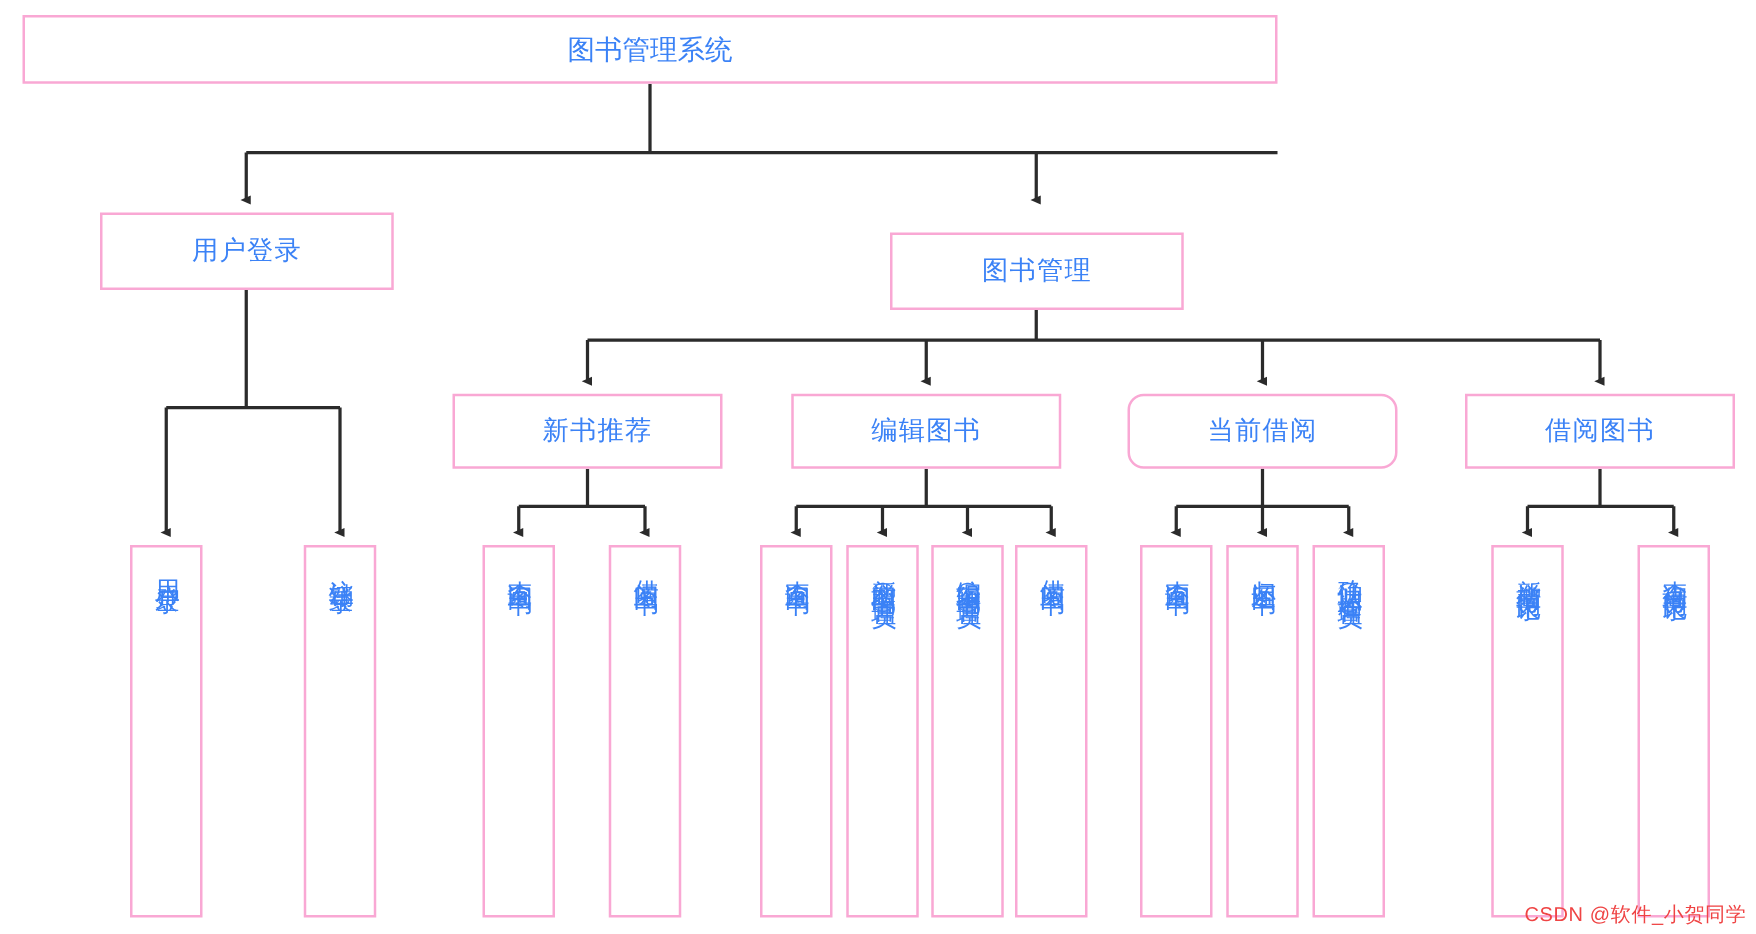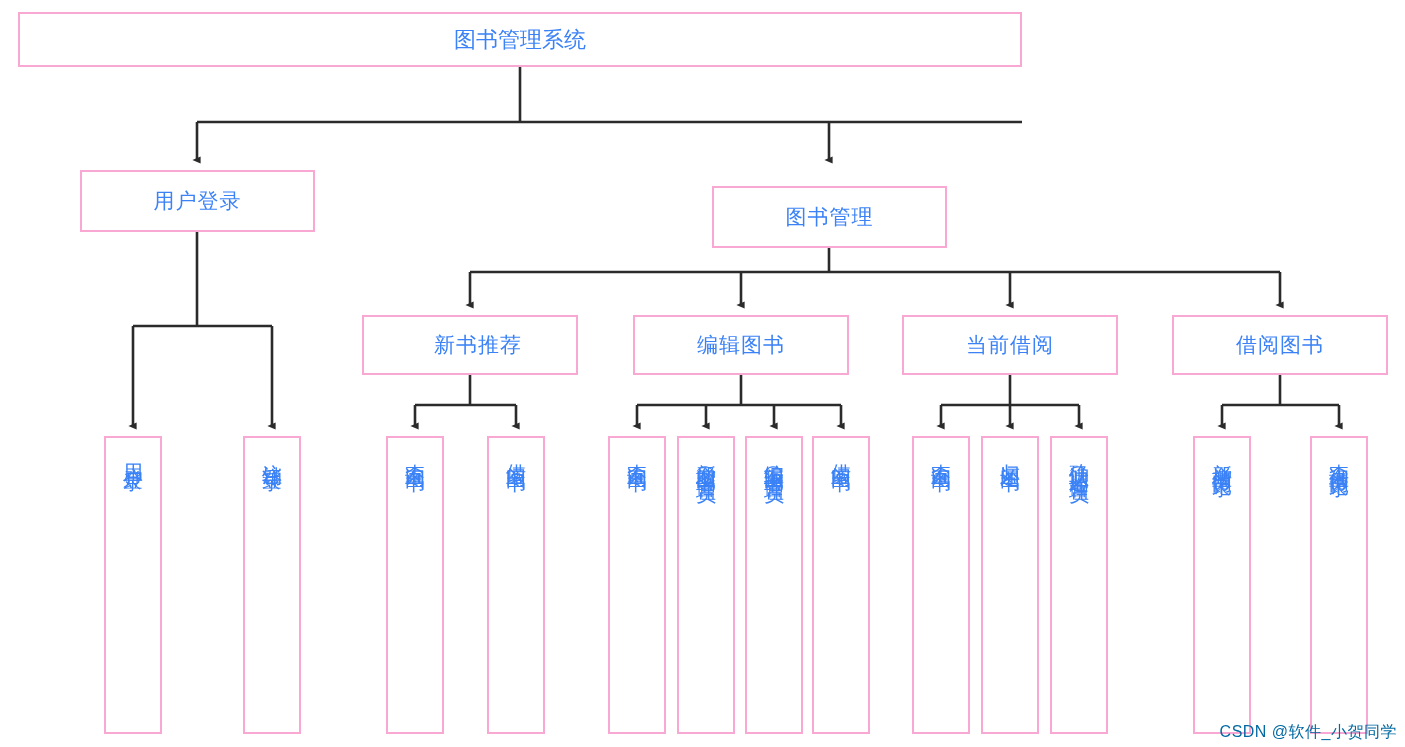--- a/index.html
+++ b/index.html
@@ -55,21 +55,21 @@
     letter-spacing: 3px;
     line-height: 1.05;
     white-space: nowrap;
     display: block;
   }
   .watermark {
     position: absolute;
     right: 8px;
     bottom: 4px;
     font-size: 16px;
-    color: #0369a1;
+    color: #ef4444;
     letter-spacing: 0.5px;
     white-space: nowrap;
   }
 </style>
 </head>
 <body>
 
 <div id="canvas">
 
   <svg class="wires" viewBox="0 0 1405 747" xmlns="http://www.w3.org/2000/svg">
@@ -132,21 +132,21 @@
   <div class="node h" style="left:712px; top:186px; width:235px; height:62px;">
     <span>图书管理</span>
   </div>
 
   <div class="node h" style="left:362px; top:315px; width:216px; height:60px;padding-left:16px;">
     <span>新书推荐</span>
   </div>
   <div class="node h" style="left:633px; top:315px; width:216px; height:60px;">
     <span>编辑图书</span>
   </div>
-  <div class="node h" style="left:902px; top:315px; width:216px; height:60px;">
+  <div class="node h" style="left:902px; top:315px; width:216px; height:60px;border-radius:13px;">
     <span>当前借阅</span>
   </div>
   <div class="node h" style="left:1172px; top:315px; width:216px; height:60px;">
     <span>借阅图书</span>
   </div>
 
   <div class="node leaf" style="left:104px; top:436px; width:58px; height:298px;">
     <span class="vtext">用户登录</span>
   </div>
   <div class="node leaf" style="left:243px; top:436px; width:58px; height:298px;">

